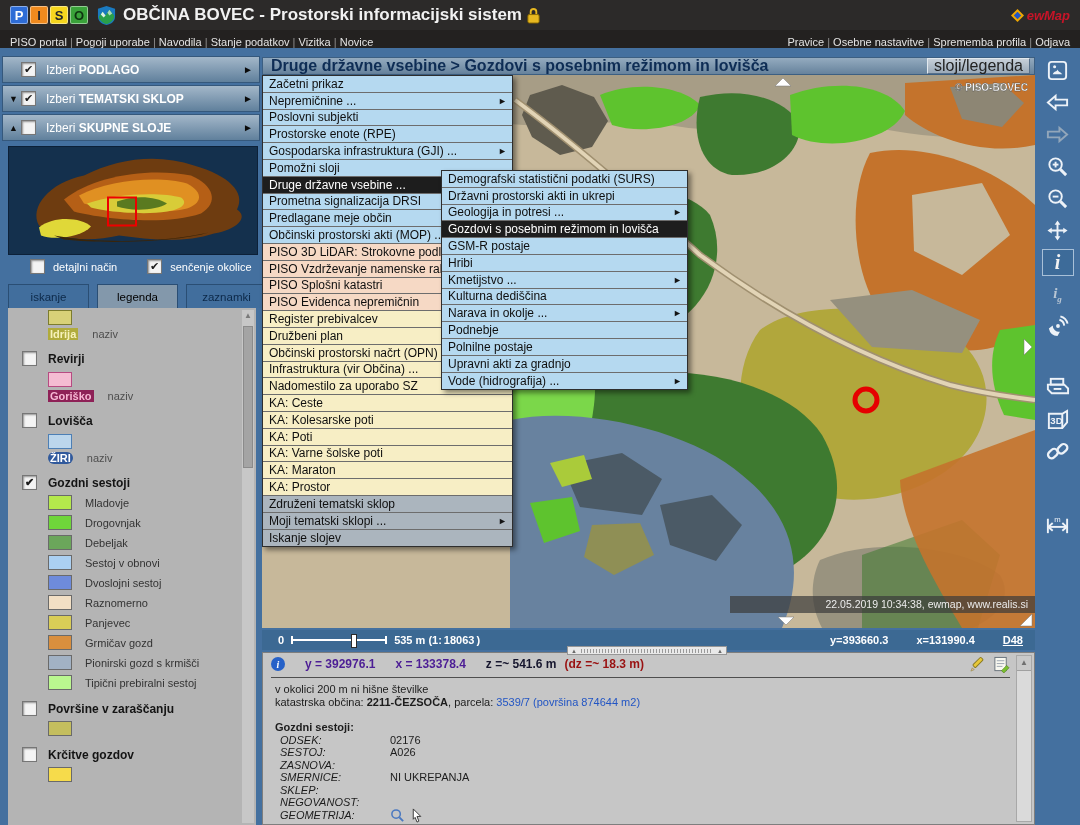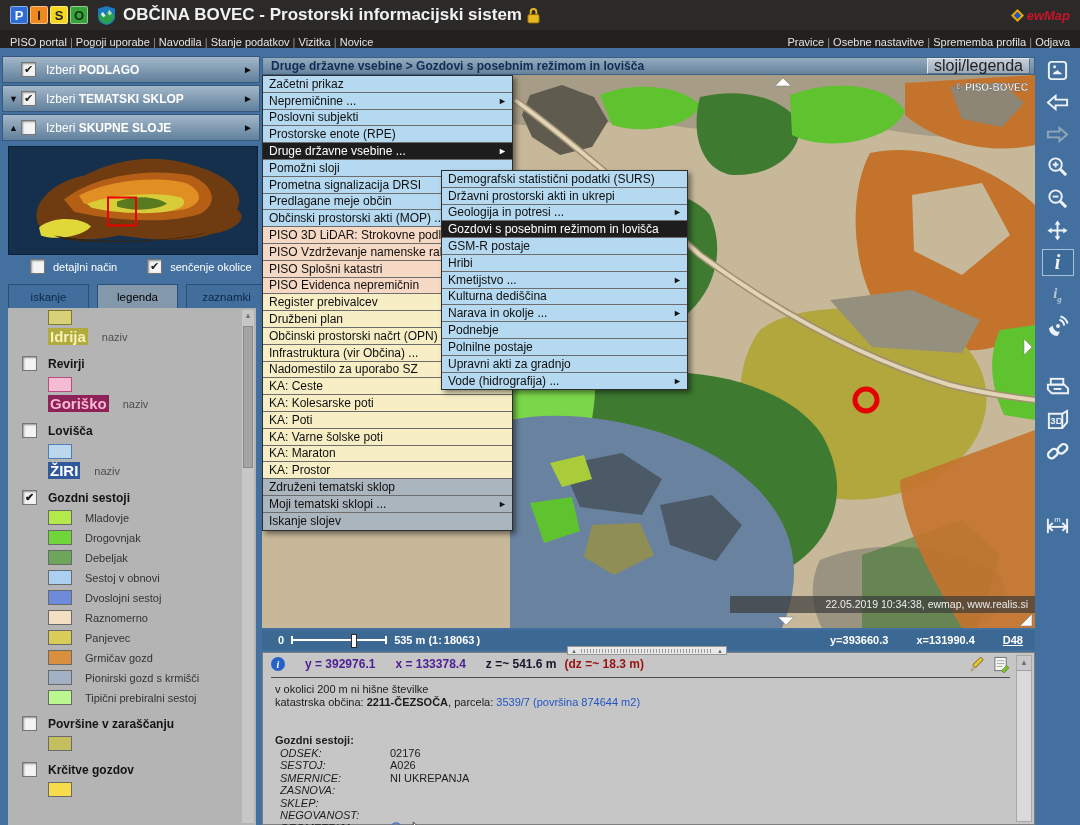--- a/index.html
+++ b/index.html
@@ -46,32 +46,32 @@
        font-size:11.5px;color:#0c2848;background:#416e9d;border:1px solid #2a4e74;border-bottom:none;cursor:pointer;}
   .tab.active{background:#8398ab;color:#000;}
 
   #legend-panel{position:absolute;left:8px;top:308px;width:248px;bottom:0;background:#b4b4b4;overflow:hidden;}
   #legend-list{position:absolute;left:0;top:-4px;width:230px;}
   .lg-group{display:flex;align-items:center;gap:11px;margin:11px 0 5px 14px;font-size:12px;
             font-weight:bold;color:#141414;}
   .lg-swatch{width:24px;height:15px;border:1px solid #6a6a6a;flex:none;box-sizing:border-box;}
   .lg-swatch-row{margin:6px 0 3px 40px;display:flex;}
   .lg-chip-row{margin:0 0 8px 40px;font-size:11px;display:flex;align-items:center;gap:14px;}
-  .lg-chip{padding:0 2px;font-weight:bold;font-size:15px;}
+  .lg-chip{padding:0 2px;font-weight:bold;font-size:11px;}
   .lg-suffix{color:#4e4e4e;}
   .lg-item{display:flex;align-items:center;gap:13px;margin:5px 0 5px 40px;font-size:11px;color:#333;}
   #legend-sb{position:absolute;right:2px;top:2px;width:12px;bottom:2px;background:#c7c7c7;cursor:pointer;}
   #legend-sb .sb-up{text-align:center;font-size:8px;color:#7a7a7a;line-height:12px;}
   #legend-sb .sb-thumb{position:absolute;top:16px;height:140px;left:1px;right:1px;background:#a4a4a4;
                        border:1px solid #8b8b8b;}
 
   
   #breadcrumb{position:absolute;left:262px;top:57px;width:773px;height:18px;box-sizing:border-box;
               background:linear-gradient(#94abbf,#66829c);border:1px solid #3c5f82;display:flex;align-items:center;}
-  .bc-text{font-size:12px;font-weight:bold;color:#0e2d55;margin-left:8px;text-align:right;}
+  .bc-text{font-size:16px;font-weight:bold;color:#0e2d55;margin-left:8px;text-align:right;}
   #layers-btn{margin-left:auto;margin-right:4px;font-size:16px;color:#222;
               background:linear-gradient(#c7d0d9,#9baab9);border:1px solid;
               border-color:#e2e9ef #58708a #58708a #e2e9ef;padding:0 6px;height:14px;line-height:13px;cursor:pointer;}
   #map-canvas{position:absolute;left:262px;top:75px;width:773px;height:553px;cursor:crosshair;}
   #map-canvas svg{display:block;}
 
   
   .dropmenu{position:absolute;box-shadow:3px 3px 5px rgba(0,0,0,.45);border:1px solid #2e2e2e;}
   #main-menu{left:262px;top:75px;width:249px;z-index:5;}
   #sub-menu{left:441px;top:170px;width:245px;z-index:6;}
@@ -115,21 +115,21 @@
   .ih-y,.ih-x{color:#4c1d95;}
   .ih-z{color:#16162e;}
   .ih-dz{color:#991111;margin-left:-12px;}
   #info-tools{position:absolute;right:24px;top:3px;display:flex;gap:7px;}
   #info-tools span{cursor:pointer;display:flex;}
   #info-hline{position:absolute;left:8px;right:24px;top:24px;border-top:1px solid #4e4e4e;}
   #info-body{position:absolute;left:12px;top:30px;right:28px;bottom:0;font-size:11px;color:#1c1c1c;
              line-height:13px;}
   .cad-ko{font-weight:bold;}
   .cad-parcel{color:#2255c4;font-weight:normal;cursor:pointer;}
-  .ib-section{font-weight:bold;margin-top:25px;}
+  .ib-section{font-weight:bold;margin-top:12px;}
   .if-row{display:flex;align-items:center;height:12.5px;}
   .if-label{font-style:italic;width:110px;padding-left:5px;flex:none;}
   .if-value{display:flex;align-items:center;gap:6px;}
   #info-sb{position:absolute;right:2px;top:2px;width:16px;bottom:2px;background:#dadada;border:1px solid #a8a8a8;
            box-sizing:border-box;cursor:pointer;}
   #info-sb .sb-btn{height:14px;background:#c9c9c9;border-bottom:1px solid #a0a0a0;text-align:center;
                    font-size:8px;color:#707070;line-height:14px;}
 
   
   #toolbar{position:absolute;left:1035px;top:48px;width:45px;bottom:0;display:flex;flex-direction:column;
@@ -271,21 +271,21 @@
           <span class="lg-suffix">naziv</span>
         </div>
         <div class="lg-group">
           <span class="cb"></span>
           <span class="lg-glabel">Lovišča</span>
         </div>
         <div class="lg-swatch-row">
           <span class="lg-swatch" style="background: rgb(188, 214, 236); border-color: rgb(77, 127, 181);"></span>
         </div>
         <div class="lg-chip-row">
-          <span class="lg-chip" style="background: rgb(48, 89, 156); color: rgb(255, 255, 255);">ŽIRI</span>
+          <span class="lg-chip" style="background: rgb(48, 89, 156); color: rgb(255, 255, 255); border-radius: 6px;">ŽIRI</span>
           <span class="lg-suffix">naziv</span>
         </div>
         <div class="lg-group">
           <span class="cb checked"></span>
           <span class="lg-glabel">Gozdni sestoji</span>
         </div>
         <div class="lg-item">
           <span class="lg-swatch" style="background: rgb(180, 233, 76);"></span>
           <span class="lg-ilabel">Mladovje</span>
         </div>
@@ -401,25 +401,28 @@
       </div>
       <div class="mi mi-blue has-arrow">
         <span class="lbl">Nepremičnine ...</span>
       </div>
       <div class="mi mi-blue">
         <span class="lbl">Poslovni subjekti</span>
       </div>
       <div class="mi mi-blue">
         <span class="lbl">Prostorske enote (RPE)</span>
       </div>
+      <div class="mi mi-blue has-arrow">
+        <span class="lbl">Gospodarska infrastruktura (GJI) ...</span>
+      </div>
+      <div class="mi mi-blue">
+        <span class="lbl">Pomožni sloji</span>
+      </div>
       <div class="mi mi-blue selected has-arrow">
         <span class="lbl">Druge državne vsebine ...</span>
-      </div>
-      <div class="mi mi-blue">
-        <span class="lbl">Pomožni sloji</span>
       </div>
       <div class="mi mi-blue">
         <span class="lbl">Prometna signalizacija DRSI</span>
       </div>
       <div class="mi mi-blue">
         <span class="lbl">Predlagane meje občin</span>
       </div>
       <div class="mi mi-blue">
         <span class="lbl">Občinski prostorski akti (MOP) ...</span>
       </div>
@@ -577,26 +580,26 @@
       <div id="info-fields">
           <div class="if-row">
             <span class="if-label">ODSEK:</span>
             <span class="if-value">02176</span>
           </div>
           <div class="if-row">
             <span class="if-label">SESTOJ:</span>
             <span class="if-value">A026</span>
           </div>
           <div class="if-row">
+            <span class="if-label">ZASNOVA:</span>
+            <span class="if-value"></span>
+          </div>
+          <div class="if-row">
             <span class="if-label">SMERNICE:</span>
             <span class="if-value">NI UKREPANJA</span>
-          </div>
-          <div class="if-row">
-            <span class="if-label">ZASNOVA:</span>
-            <span class="if-value"></span>
           </div>
           <div class="if-row">
             <span class="if-label">SKLEP:</span>
             <span class="if-value"></span>
           </div>
           <div class="if-row">
             <span class="if-label">NEGOVANOST:</span>
             <span class="if-value"></span>
           </div>
           <div class="if-row">

